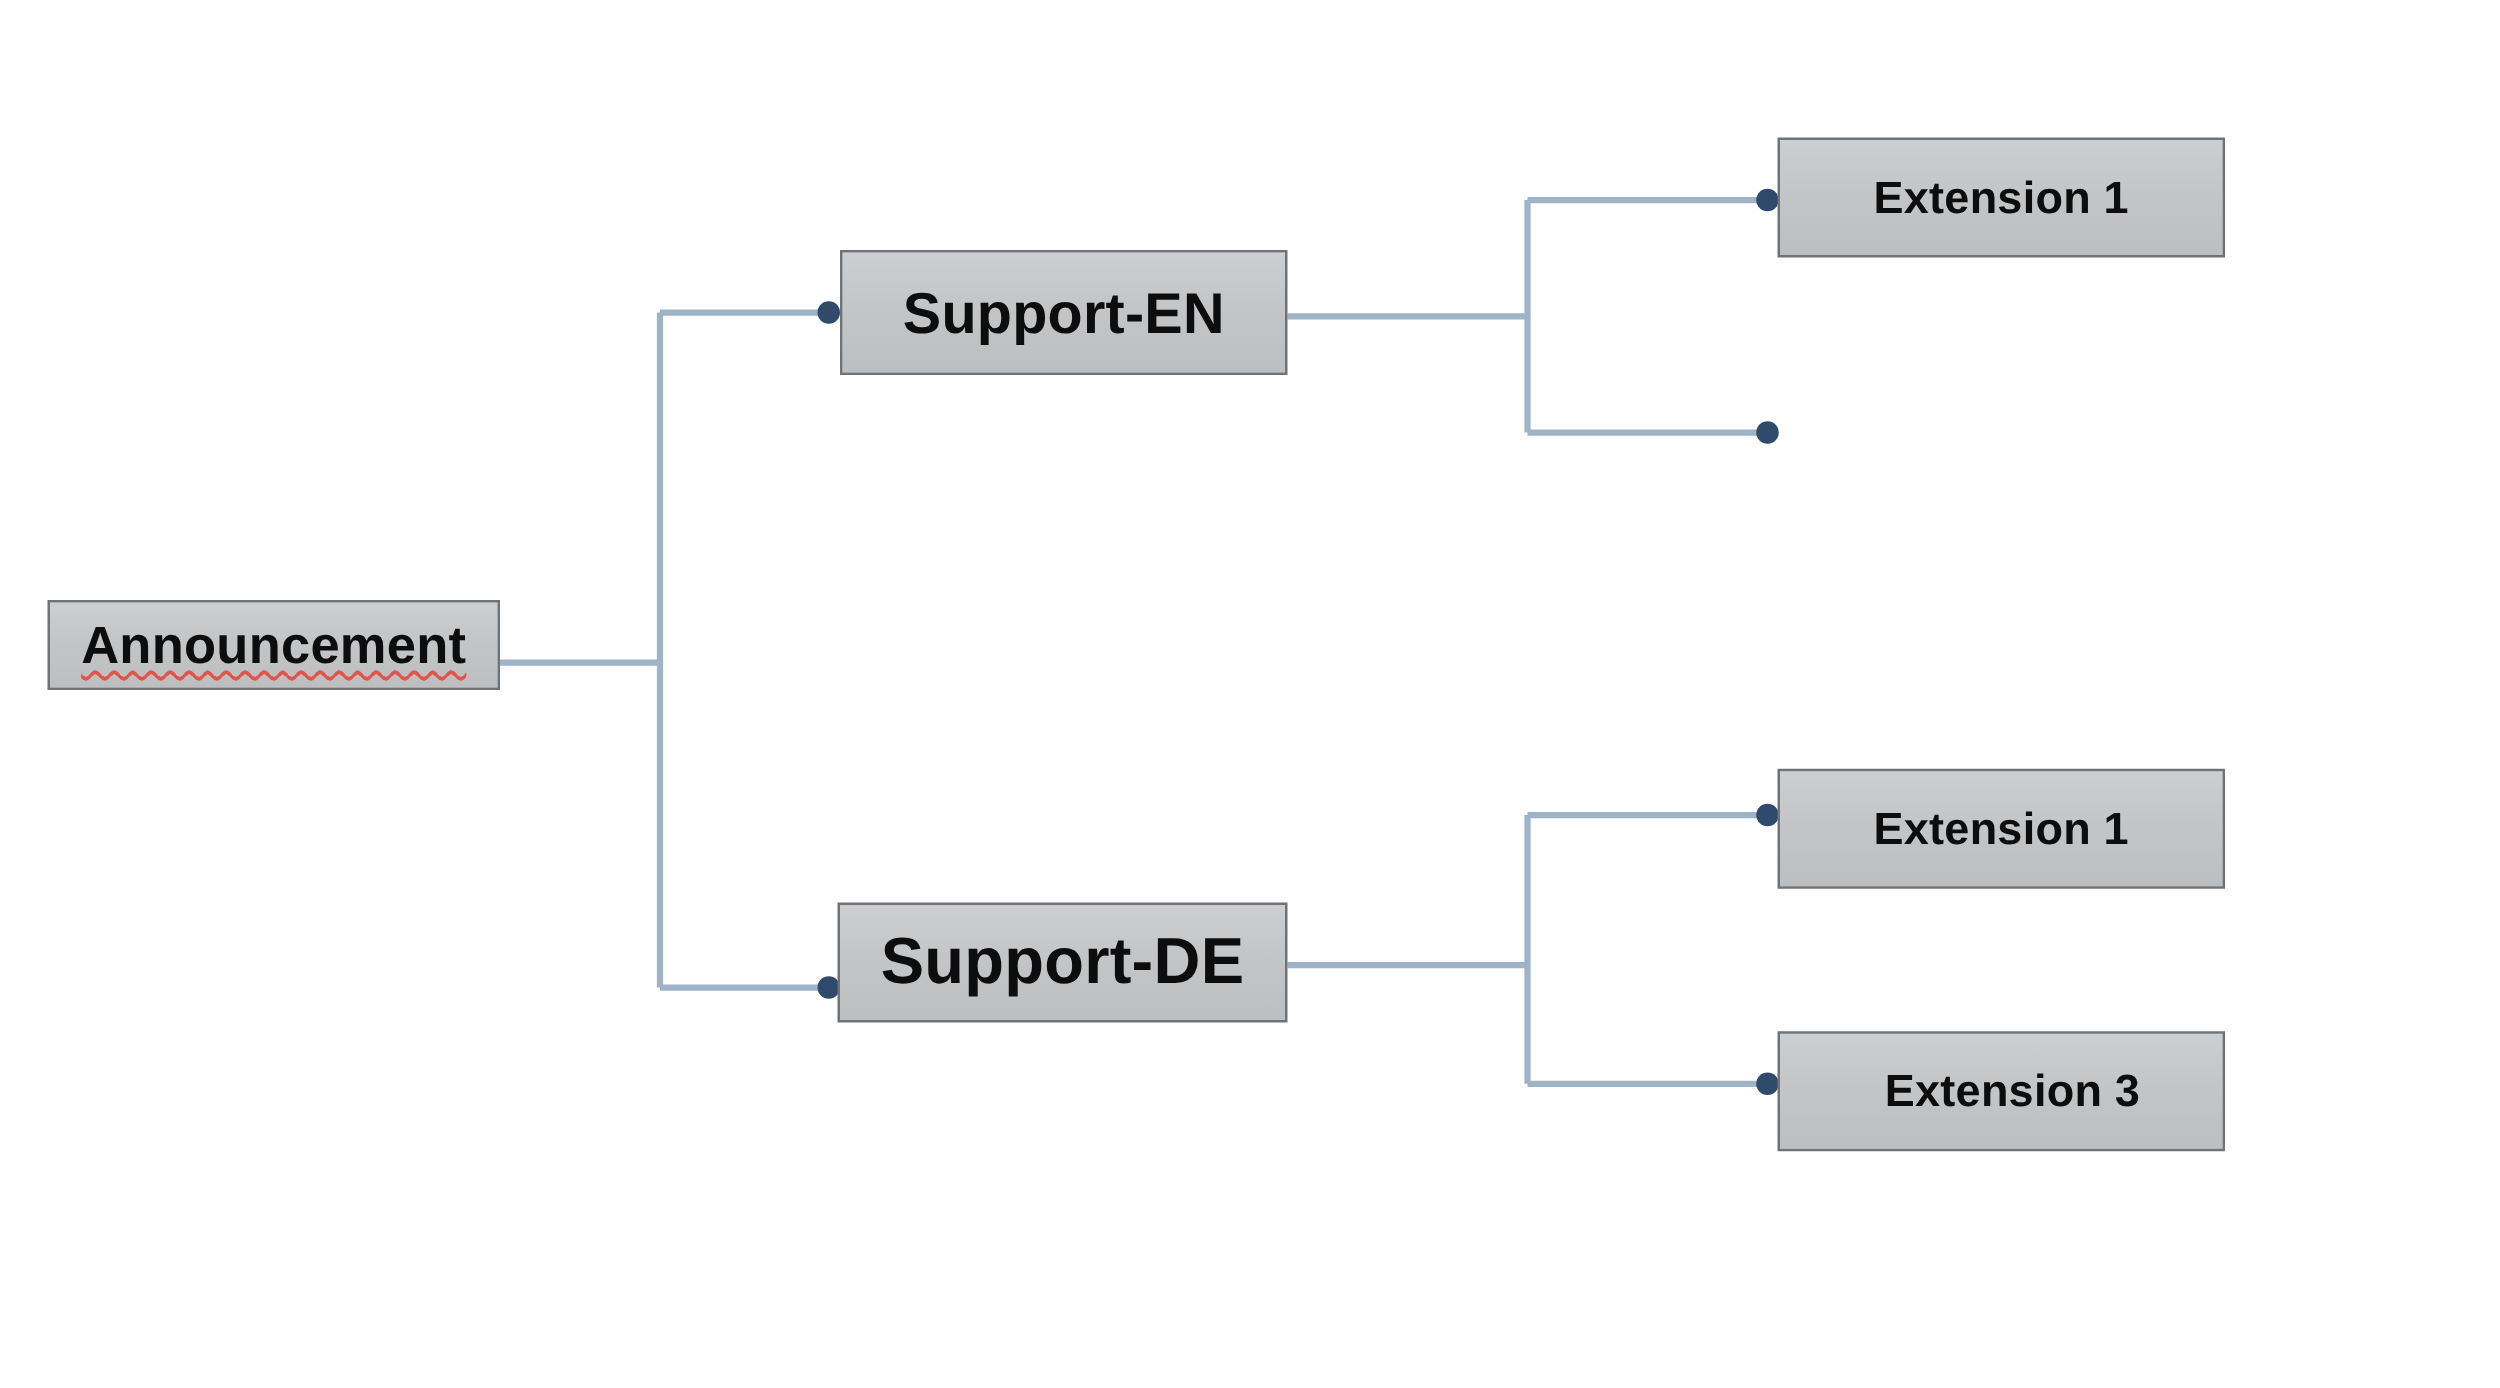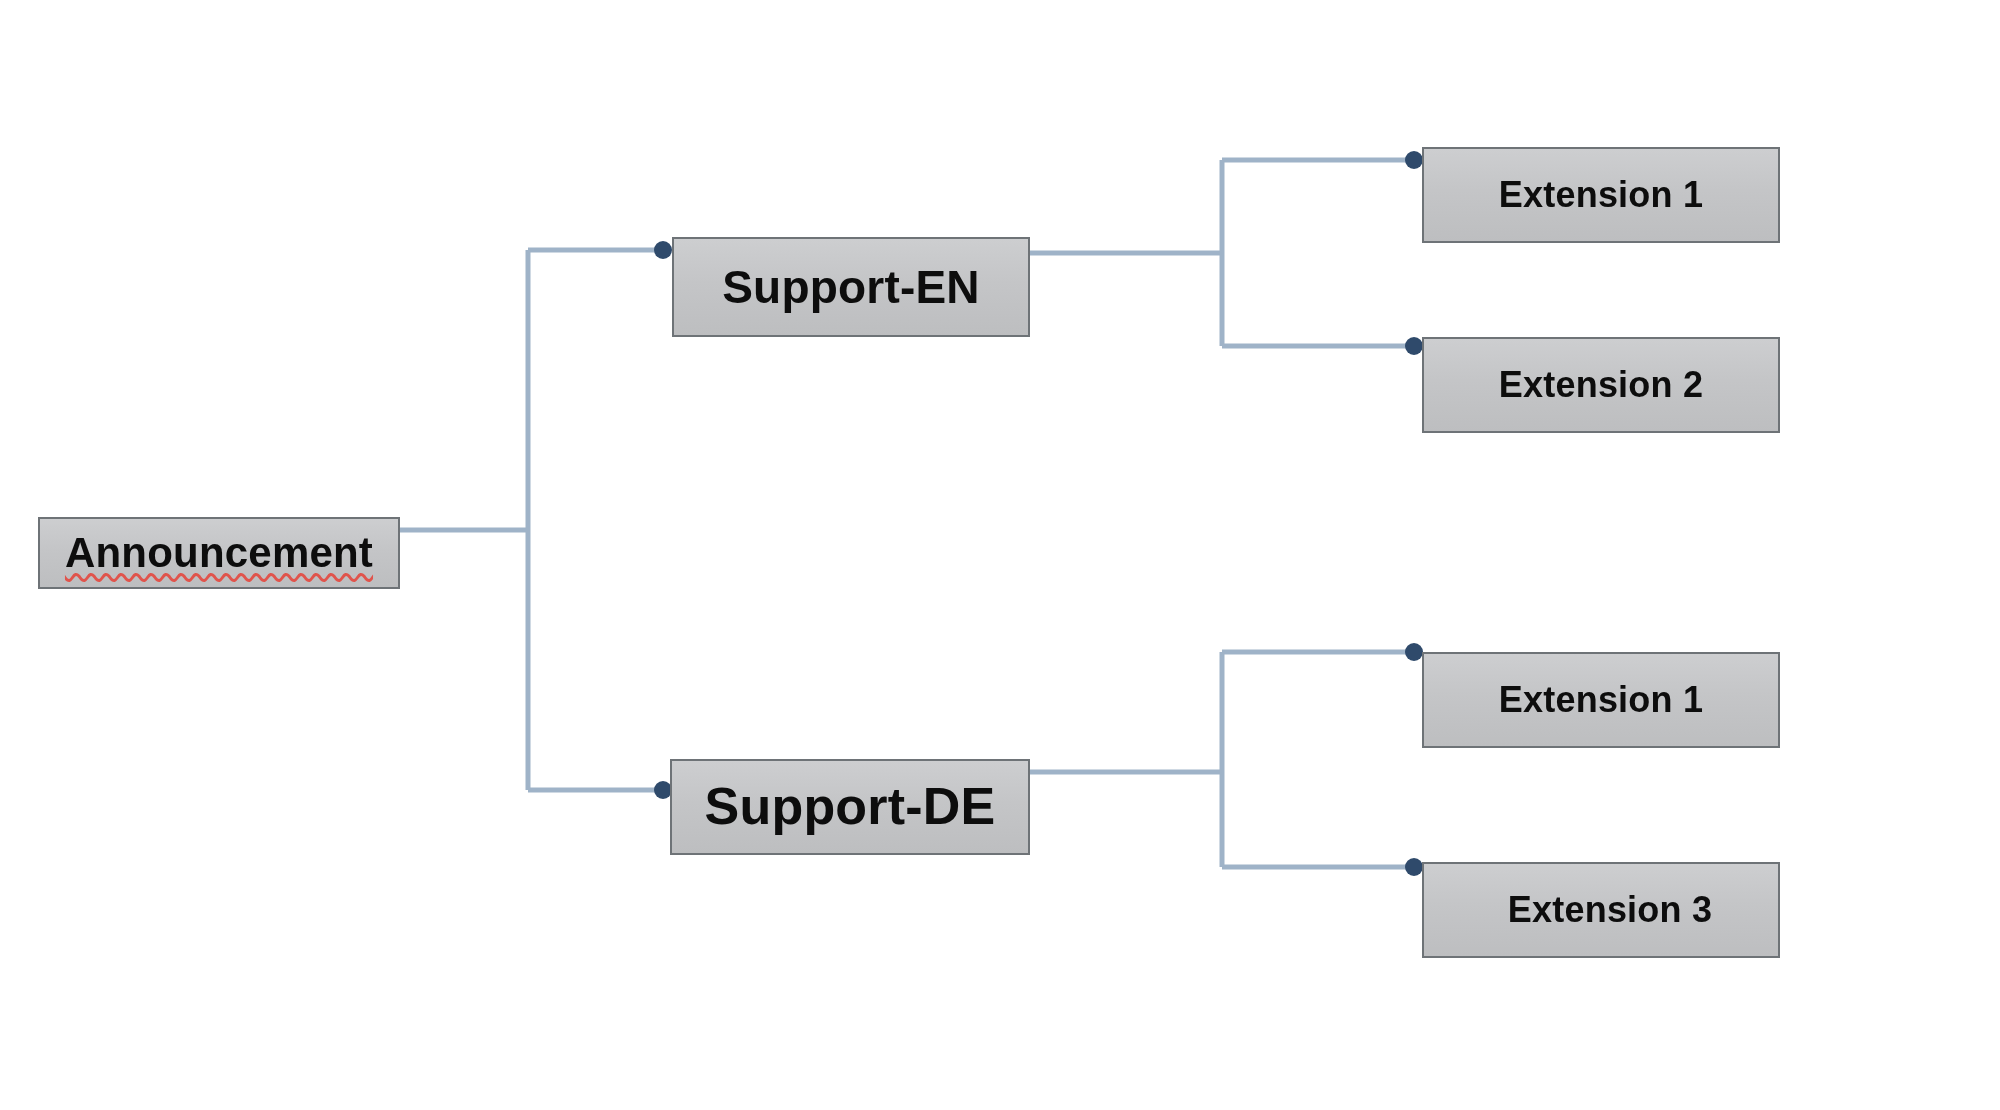--- a/index.html
+++ b/index.html
@@ -32,21 +32,20 @@
     display: flex;
     align-items: center;
     justify-content: center;
     background: linear-gradient(180deg, #cdced0 0%, #c4c5c7 45%, #bdbec0 100%);
     border: 2px solid #6e7377;
     color: #0d0d0d;
     font-weight: 600;
     letter-spacing: 0.2px;
     text-align: left;
     white-space: nowrap;
-    margin-top: 37px;
   }
   .node .node-label {
     position: relative;
     display: inline-block;
     line-height: 1.1;
   }
   .node.spell-error .node-label {
     text-decoration: underline wavy #e0544c;
     text-decoration-thickness: 3px;
     text-underline-offset: 6px;
@@ -126,23 +125,20 @@
   </div>
 
   <div class="node" id="node-support-de">
     <span class="node-label">Support-DE</span>
   </div>
 
   <div class="node" id="node-ext-en-1">
     <span class="node-label">Extension 1</span>
   </div>
 
-  <div class="node" id="node-ext-en-2">
-    <span class="node-label">Extension 2</span>
-  </div>
 
   <div class="node" id="node-ext-de-1">
     <span class="node-label">Extension 1</span>
   </div>
 
   <div class="node" id="node-ext-de-3">
     <span class="node-label">Extension 3</span>
   </div>
 
 </div>

